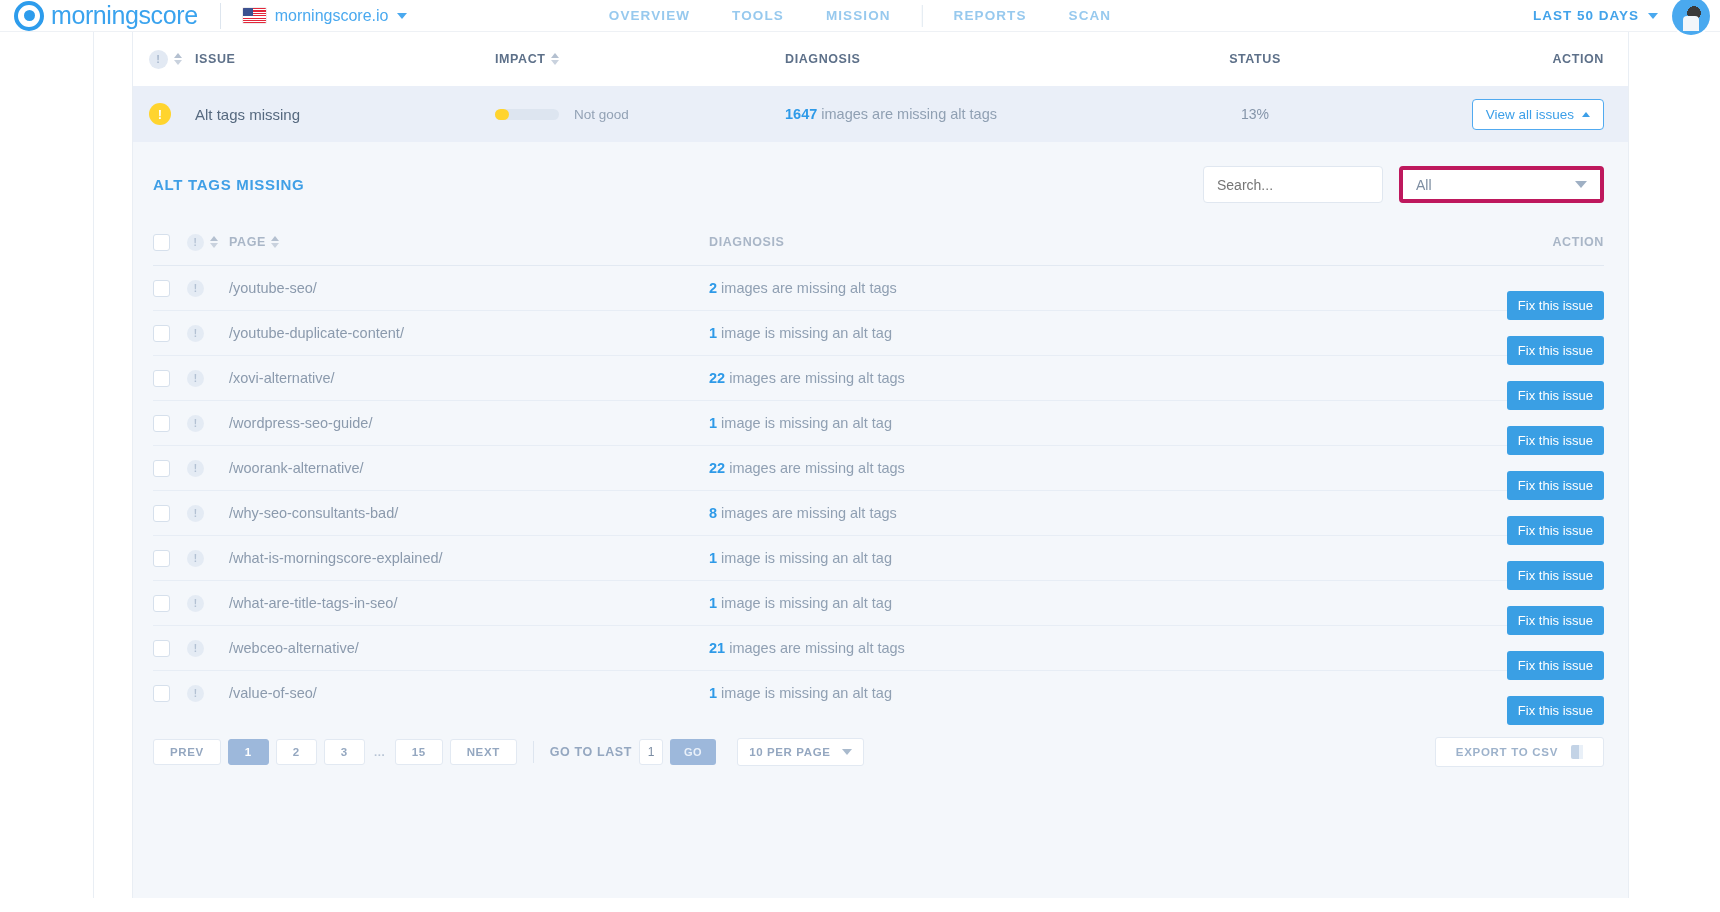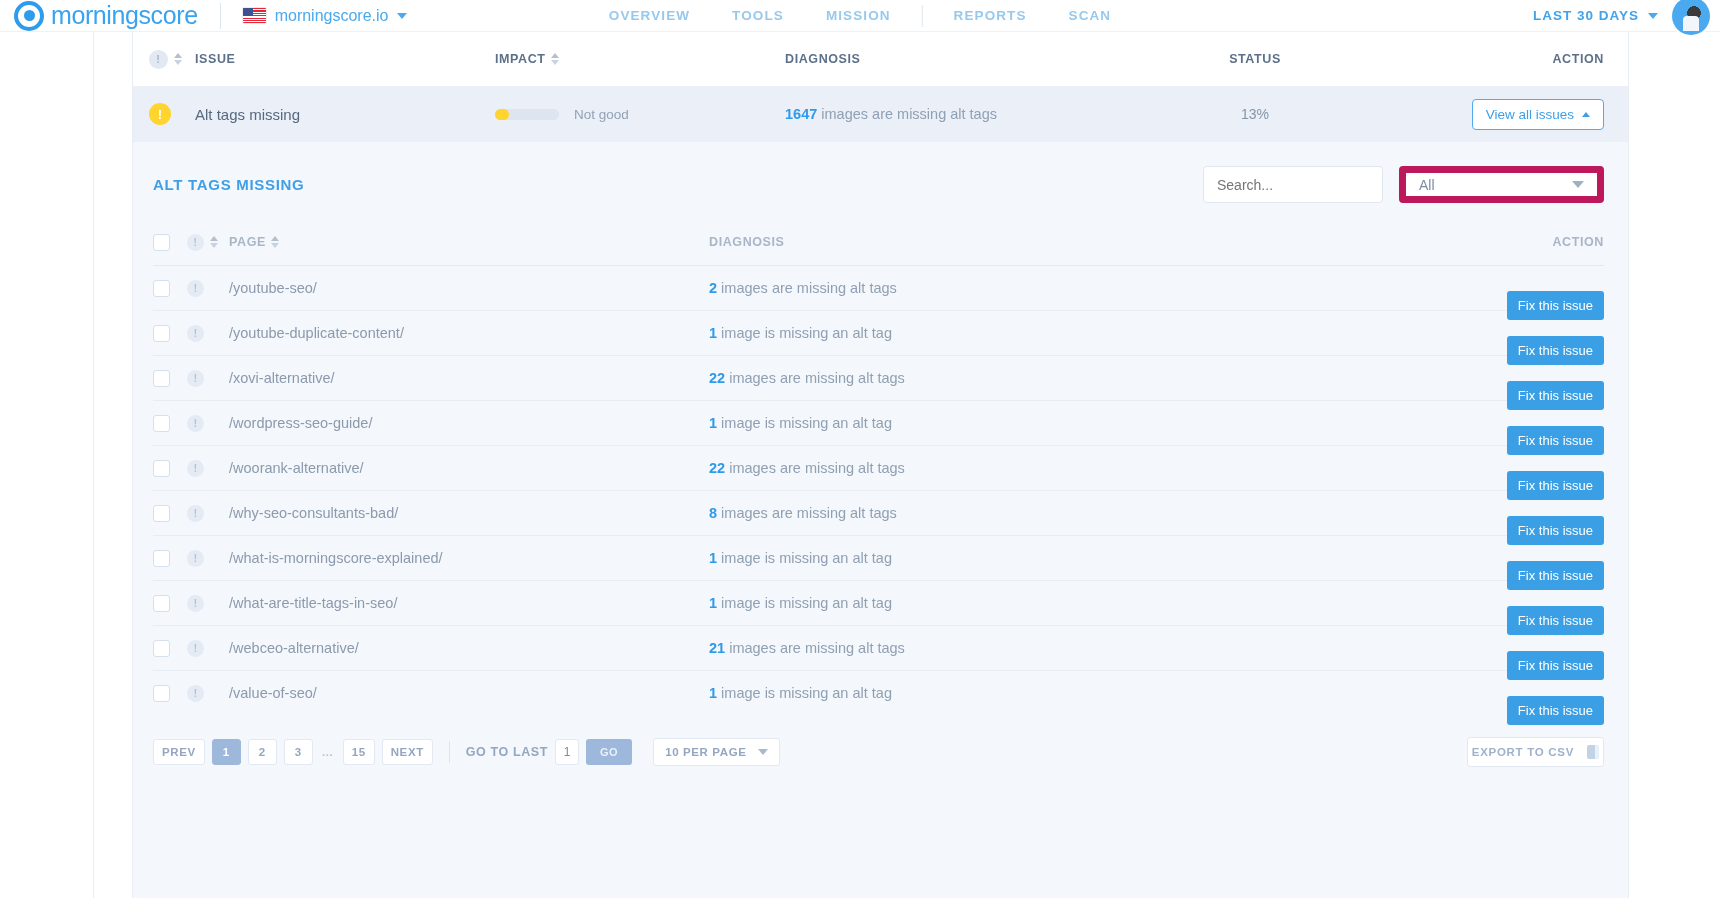--- a/index.html
+++ b/index.html
@@ -138,21 +138,21 @@
   .detail-top { display:flex; align-items:center; justify-content:space-between; }
   .detail-title {
     font-size:15px; font-weight:700; letter-spacing:.7px; color:#3f9fe6;
   }
   .detail-controls { display:flex; gap:16px; }
   .search-box {
     width:180px;height:37px;border:1px solid #e0e7f0;border-radius:4px;background:#fff;
     padding:16px 13px;font-size:14px;color:#98a6b8;font-family:inherit;outline:none;
   }
   .select-box {
-    width:205px;height:37px;border:7px solid #be185d;border-radius:4px;background:#fff;
+    width:205px;height:37px;border:4px solid #be185d;border-radius:4px;background:#fff;
     padding:0 13px;font-size:14px;color:#7d8da1;display:flex;align-items:center;
     justify-content:space-between;cursor:pointer;
   }
   .caret-dn-gray{width:0;height:0;border-left:6px solid transparent;border-right:6px solid transparent;border-top:7px solid #9fb0c4;}
 
   .d-head {
     display:flex;align-items:center;height:46px;margin-top:16px;
     font-size:12.5px;font-weight:700;letter-spacing:.6px;color:#a9b6c7;
   }
   .d-row {
@@ -182,21 +182,21 @@
 
   
   .pager {
     display:flex;align-items:center;justify-content:space-between;
     margin-top:22px;padding-bottom:26px;
   }
   .pager-left { display:flex;align-items:center;gap:7px; }
   .pg {
     min-width:29px;height:26px;border:1px solid #e2e9f2;border-radius:3px;background:#fff;
     color:#94a7c0;font-size:11.5px;font-weight:700;letter-spacing:.6px;
-    display:flex;align-items:center;justify-content:center;padding:0 8px;cursor:pointer;
+    display:flex;align-items:center;justify-content:center;padding:0 16px;cursor:pointer;
     font-family:inherit;
   }
   .pg.active { background:#9db8db; color:#fff; border-color:#9db8db; }
   .pg.dots { border:none;background:transparent;color:#b6c3d4;min-width:16px;padding:0;}
   .pg-sep { width:1px;height:22px;background:#dde5ef;margin:0 9px; }
   .goto-lbl { font-size:12.5px;font-weight:700;letter-spacing:.6px;color:#94a7c0; }
   .goto-in {
     width:24px;height:26px;border:1px solid #e2e9f2;border-radius:3px;background:#fff;
     text-align:center;font-size:12px;color:#7b8da3;font-family:inherit;outline:none;
   }
@@ -204,21 +204,21 @@
     height:26px;padding:0 14px;border:none;border-radius:3px;background:#9db8db;color:#eaf1fa;
     font-size:11px;font-weight:700;letter-spacing:.6px;cursor:pointer;font-family:inherit;
   }
   .perpage {
     height:28px;min-width:114px;border:1px solid #e2e9f2;border-radius:3px;background:#fff;
     display:flex;align-items:center;justify-content:space-between;gap:12px;padding:0 11px;
     font-size:11.5px;font-weight:700;letter-spacing:.6px;color:#94a7c0;cursor:pointer;margin-left:14px;
   }
   .caret-dn-pg{width:0;height:0;border-left:5px solid transparent;border-right:5px solid transparent;border-top:6px solid #a9bacd;}
   .export {
-    height:30px;display:flex;align-items:center;gap:13px;padding:0 4px;
+    height:30px;display:flex;align-items:center;gap:13px;padding:0 20px;
     border:1px solid #e2e9f2;border-radius:3px;background:#fff;
     font-size:11.5px;font-weight:700;letter-spacing:.7px;color:#9db2cb;cursor:pointer;
   }
   .csv-ico{width:12px;height:14px;border-radius:2px;background:#c3d3e6;position:relative;}
   .csv-ico::after{content:"";position:absolute;right:0;top:0;width:4px;height:14px;background:#e9f0f8;}
 </style>
 </head>
 <body>
 
 <div class="topbar">
@@ -239,21 +239,21 @@
     <span class="navitem">OVERVIEW</span>
     <span class="navitem">TOOLS</span>
     <span class="navitem">MISSION</span>
     <span class="navdiv"></span>
     <span class="navitem">REPORTS</span>
     <span class="navitem">SCAN</span>
   </nav>
 
   <div class="topright">
     <span class="daterange">
-      <span>LAST 30 DAYS</span>
+      <span>LAST 50 DAYS</span>
       <span class="caret-dn"></span>
     </span>
     <span class="avatar"></span>
   </div>
 </div>
 
 <div class="page">
   <div class="gutter-left"></div>
   <div class="rail"></div>
 

